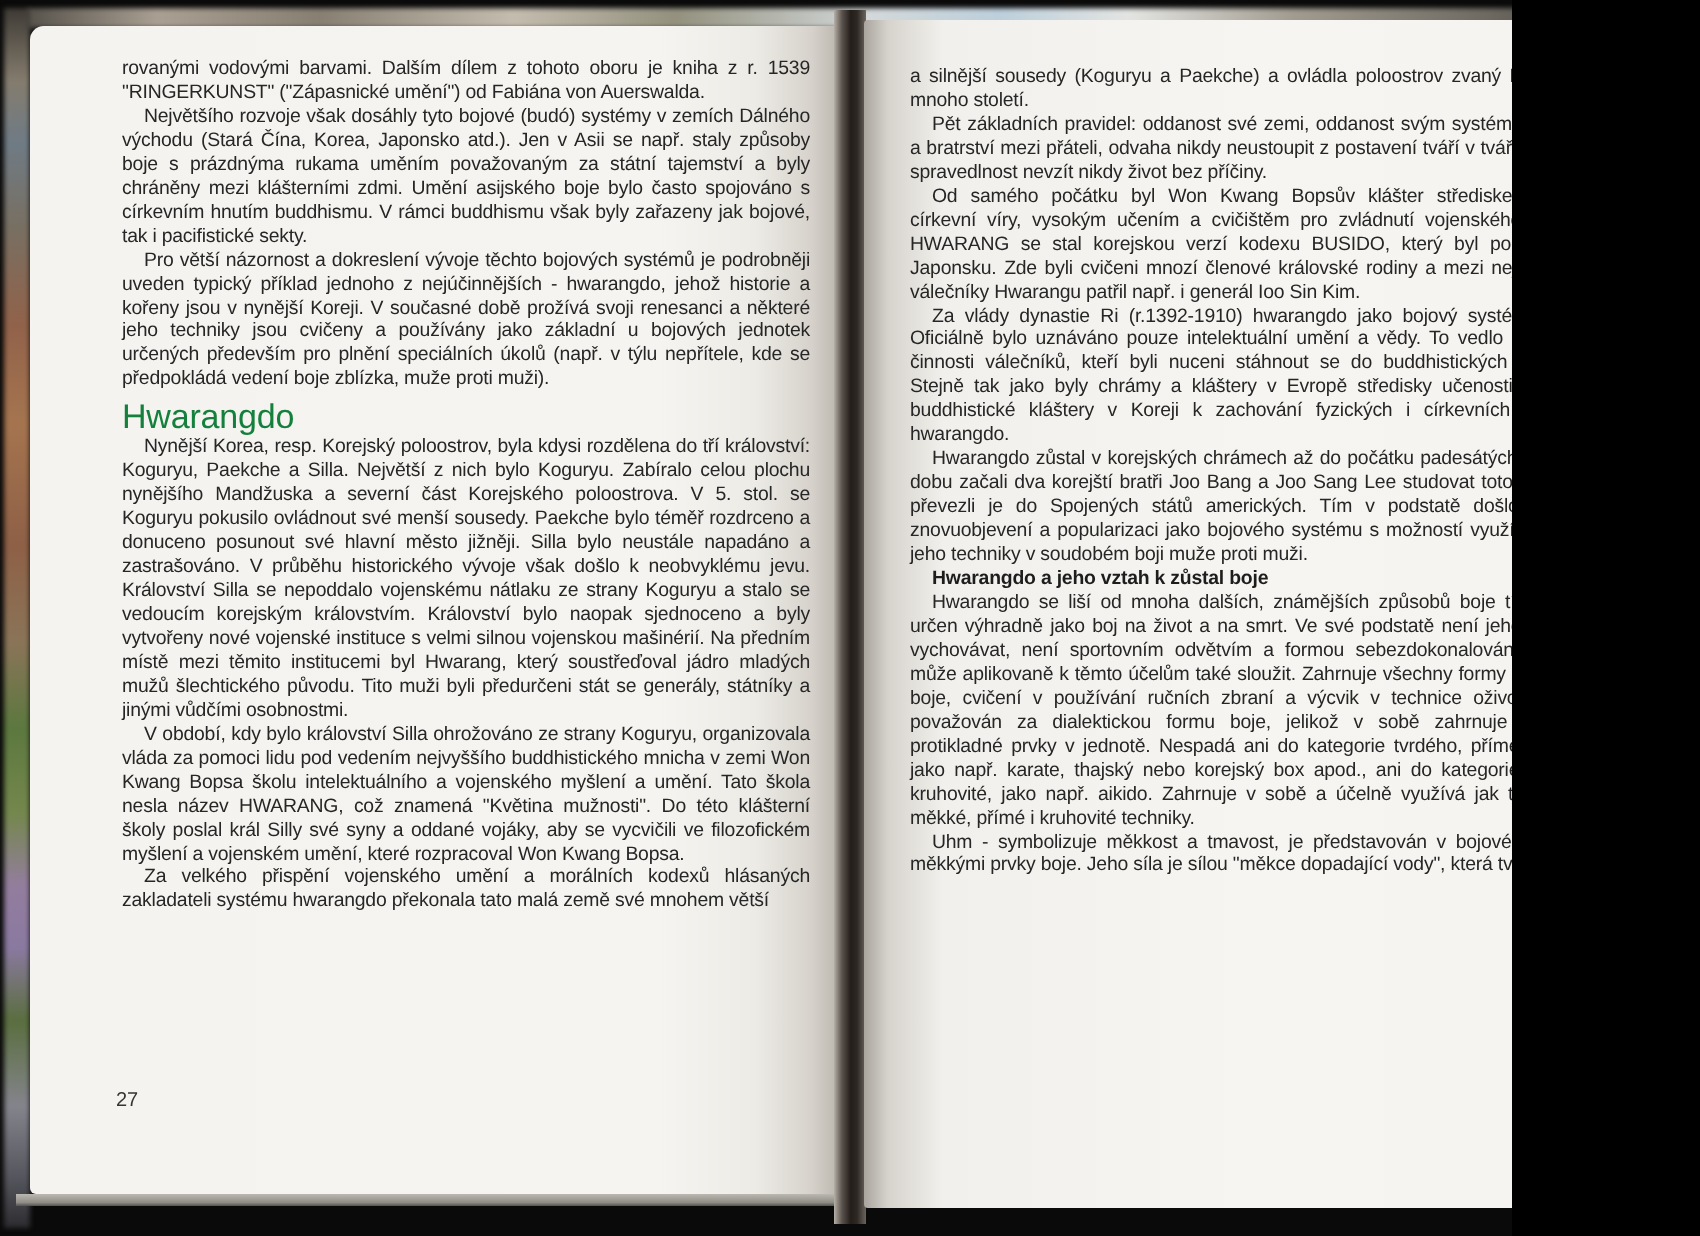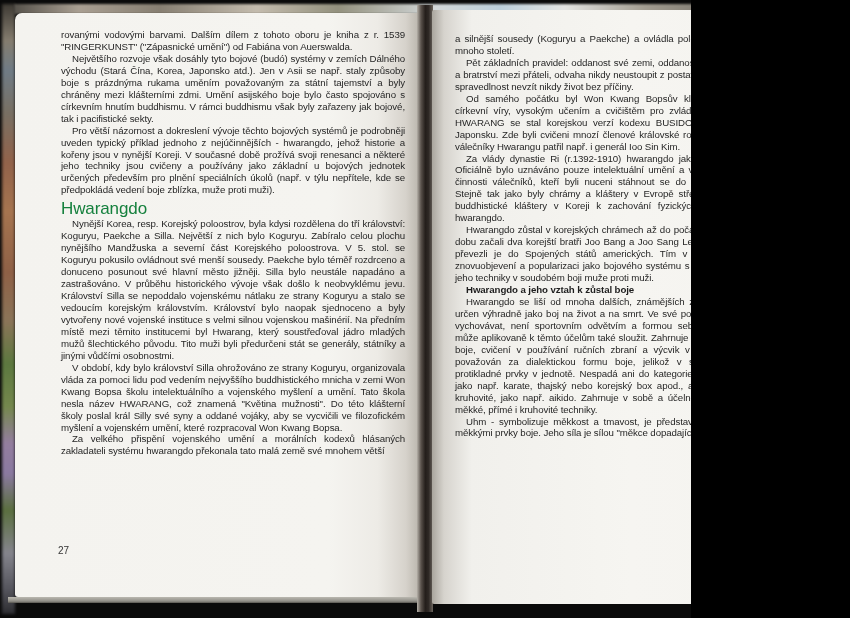--- a/index.html
+++ b/index.html
@@ -1,17 +1,17 @@
 <!DOCTYPE html>
 <html><head>
 <meta charset="utf-8">
 <style>
   html, body { margin:0; padding:0; background:#000; }
   .stage {
-    position:relative; width:691px; height:618px; overflow:hidden;
+    position:relative; width:756px; height:618px; overflow:hidden;
     background:#0a0a0a;
     font-family:"Liberation Sans", sans-serif;
   }
   
   .bg-strip-left {
     position:absolute; left:2px; top:4px; width:13px; height:610px;
     background:linear-gradient(180deg,
       #3e3a34 0%, #847c6e 6%, #6f7b85 11%, #786f62 18%,
       #91624a 26%, #a5744f 34%, #8e6046 44%, #8a7458 52%,
       #5c783f 59%, #74874d 66%, #937d9e 72%, #8a79a0 77%,

